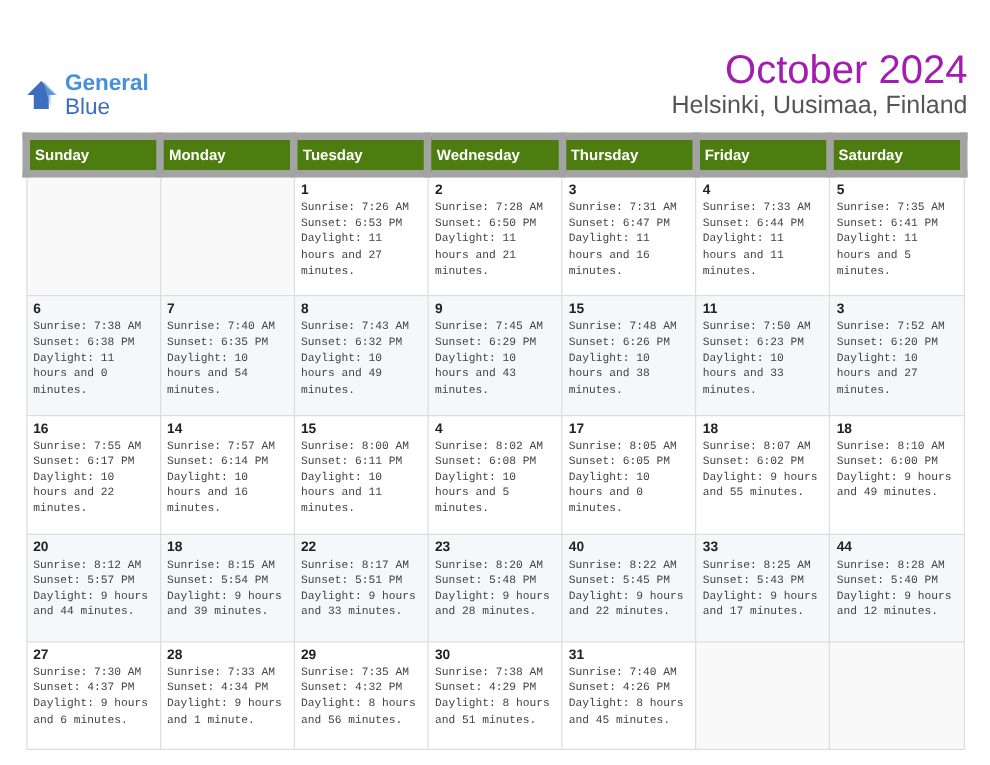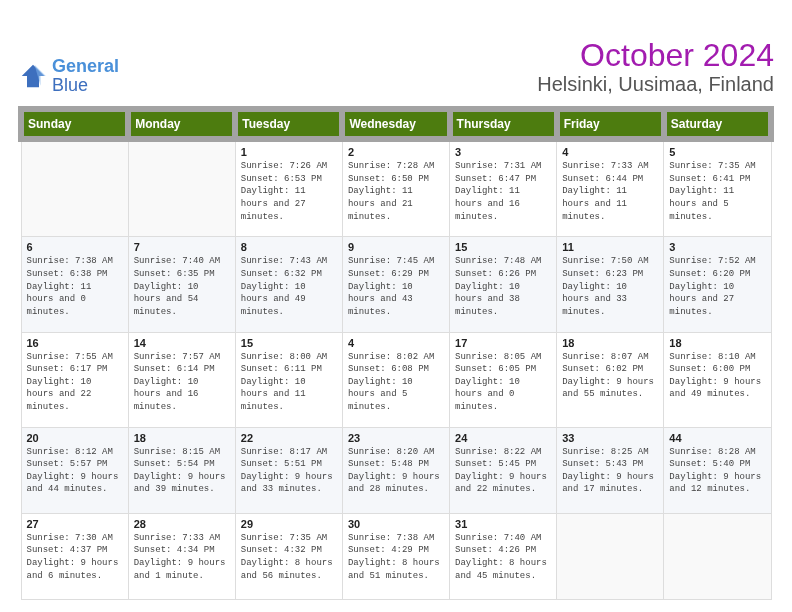--- a/index.html
+++ b/index.html
@@ -275,21 +275,21 @@
           Sunrise: 8:17 AM<br>Sunset: 5:51 PM<br>Daylight: 9 hours and 33 minutes.
         </div>
       </td>
           <td>
         <div class="cell-day">23</div>
         <div class="cell-info">
           Sunrise: 8:20 AM<br>Sunset: 5:48 PM<br>Daylight: 9 hours and 28 minutes.
         </div>
       </td>
           <td>
-        <div class="cell-day">24</div>
+        <div class="cell-day">40</div>
         <div class="cell-info">
           Sunrise: 8:22 AM<br>Sunset: 5:45 PM<br>Daylight: 9 hours and 22 minutes.
         </div>
       </td>
           <td>
         <div class="cell-day">33</div>
         <div class="cell-info">
           Sunrise: 8:25 AM<br>Sunset: 5:43 PM<br>Daylight: 9 hours and 17 minutes.
         </div>
       </td>

